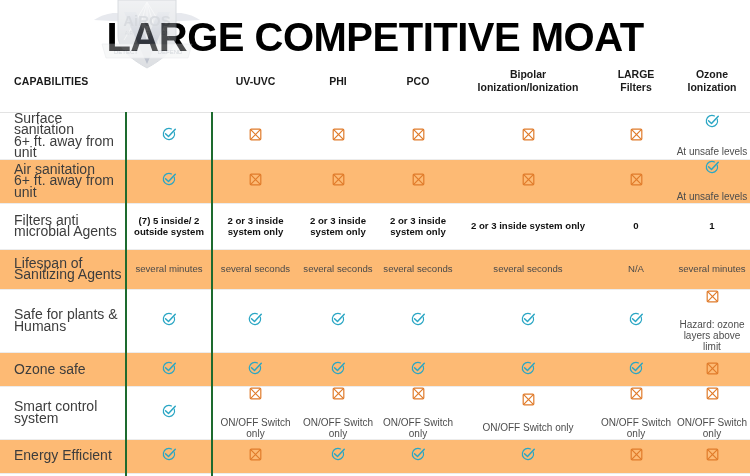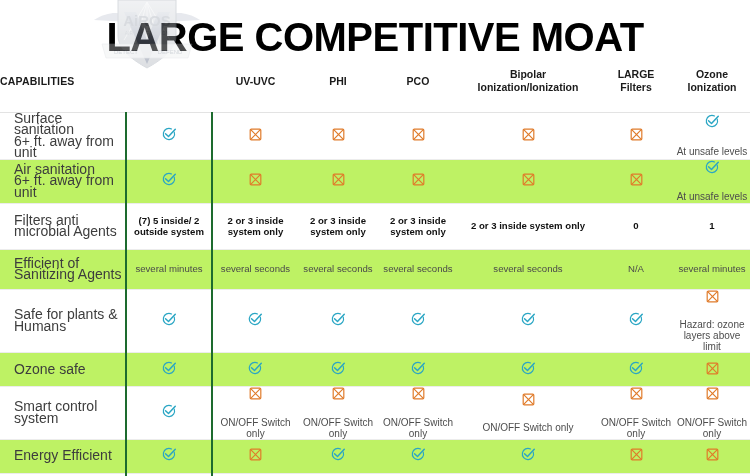--- a/index.html
+++ b/index.html
@@ -53,28 +53,29 @@
     font-size:10.5px;
     font-weight:bold;
     color:#1a1a1a;
     line-height:12.5px;
     padding:0 2px;
     vertical-align:middle;
     border-bottom:1px solid #e3e3e3;
   }
   .hcell.cap{
     text-align:left;
+    padding-left:14px;
     font-size:10.5px;
     letter-spacing:0.2px;
   }
   .hcell.logo-cell{position:relative;}
 
   
   .row-white{background:#ffffff;}
-  .row-grey{background:#bef264;}
+  .row-grey{background:#fdba74;}
   .cell{
     text-align:center;
     font-size:9.6px;
     color:#4a4a4a;
     line-height:11.5px;
     padding:3px 3px;
     border-bottom:1px solid #ececec;
   }
   .cell.label{
     text-align:left;
@@ -230,21 +231,21 @@
           <td class="cell label"><span>Filters anti</span><br><span>microbial Agents</span></td>
           <td class="cell bold"><span>(7) 5 inside/ 2 outside system</span></td>
           <td class="cell bold"><span>2 or 3 inside system only</span></td>
           <td class="cell bold"><span>2 or 3 inside system only</span></td>
           <td class="cell bold"><span>2 or 3 inside system only</span></td>
           <td class="cell bold"><span>2 or 3 inside system only</span></td>
           <td class="cell bold"><span>0</span></td>
           <td class="cell bold"><span>1</span></td>
         </tr>
         <tr class="row-grey" style="height: 40px;">
-          <td class="cell label"><span>Efficient of</span><br><span>Sanitizing Agents</span></td>
+          <td class="cell label"><span>Lifespan of</span><br><span>Sanitizing Agents</span></td>
           <td class="cell"><span>several minutes</span></td>
           <td class="cell"><span>several seconds</span></td>
           <td class="cell"><span>several seconds</span></td>
           <td class="cell"><span>several seconds</span></td>
           <td class="cell"><span>several seconds</span></td>
           <td class="cell"><span>N/A</span></td>
           <td class="cell"><span>several minutes</span></td>
         </tr>
         <tr class="row-white" style="height: 46px;">
           <td class="cell label"><span>Safe for plants &amp;</span><br><span>Humans</span></td>

